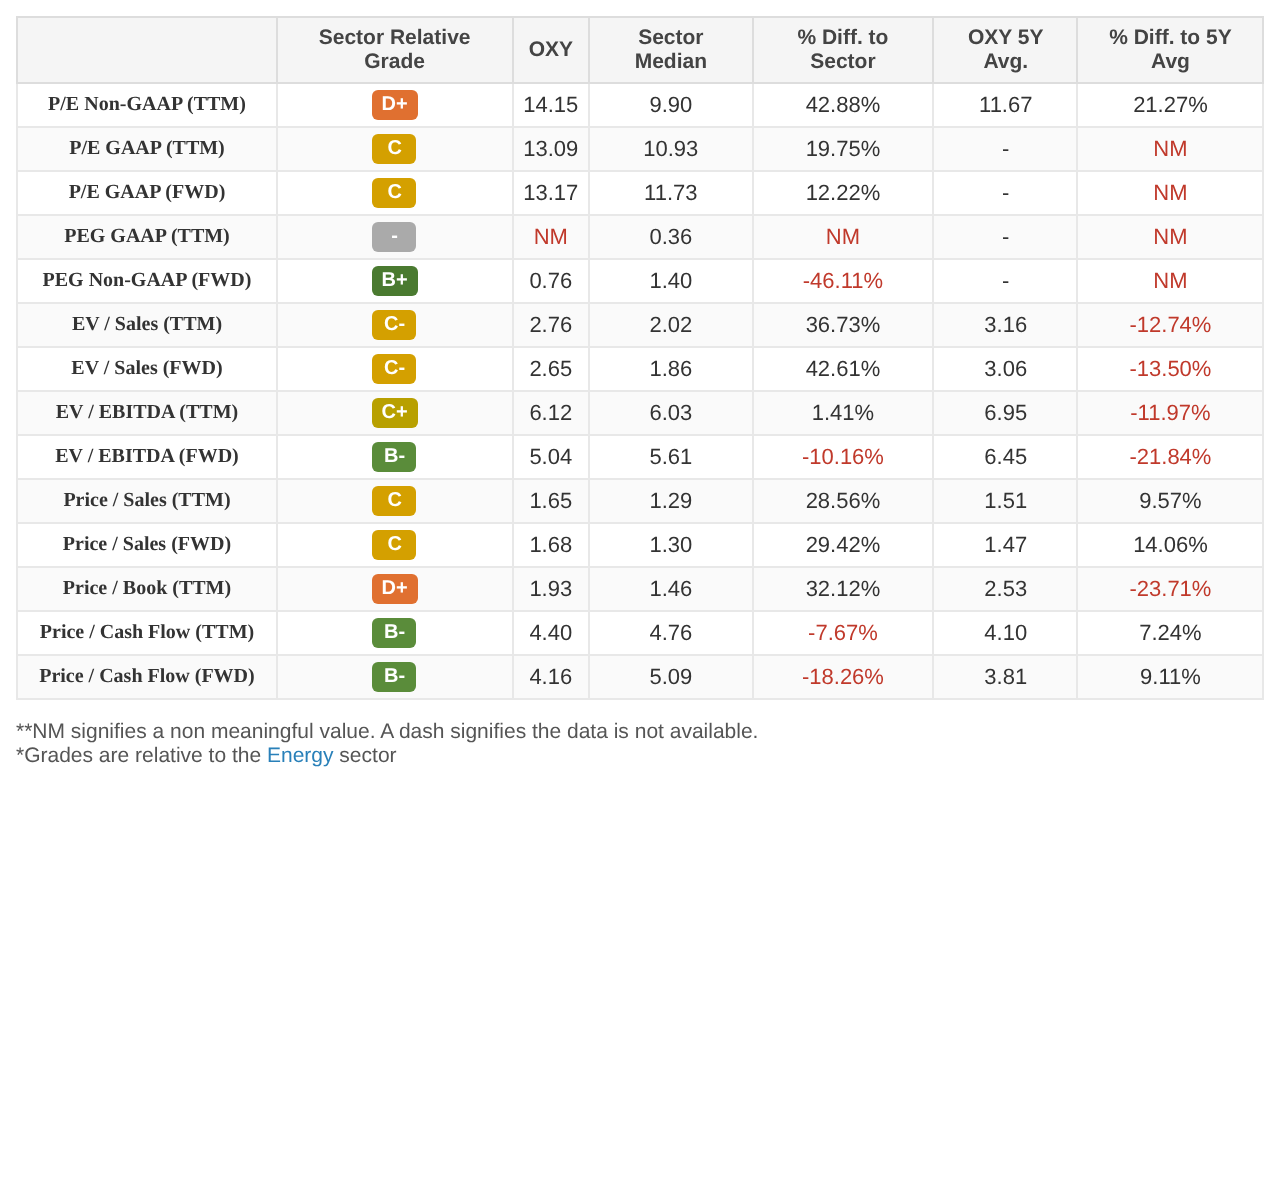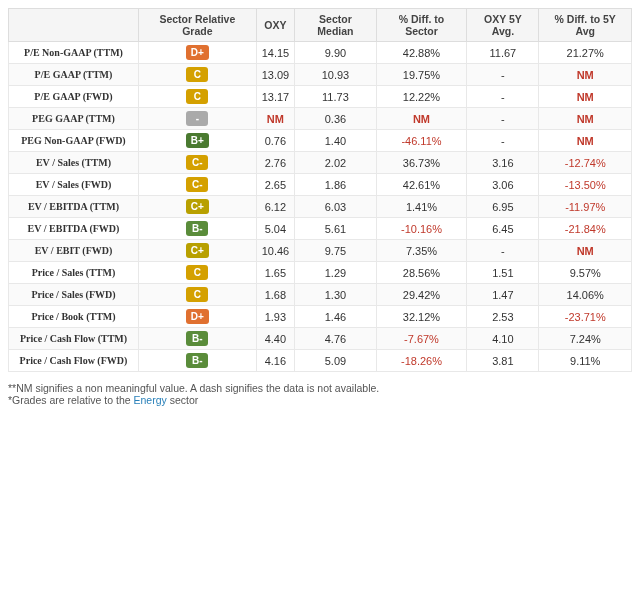--- a/index.html
+++ b/index.html
@@ -61,21 +61,21 @@
       color: #fff;
     }
     .grade-dp { background: #e07030; }
     .grade-cm { background: #d4a000; }
     .grade-c  { background: #d4a000; }
     .grade-dash { background: #aaa; color: #fff; }
     .grade-bp { background: #4a7a30; }
     .grade-bm { background: #5a8c3a; }
     .grade-cp { background: #b8a000; }
     .grade-d  { background: #c0392b; }
-    .nm-red { color: #c0392b; font-weight: bold; }
+    .nm-red { color: #c0392b; font-weight: normal; }
     .neg { color: #c0392b; }
     .footer-note {
       margin-top: 10px;
       font-size: 10.5px;
       color: #555;
     }
     .footer-note a {
       color: #2980b9;
       text-decoration: none;
     }
@@ -172,29 +172,20 @@
         <tr>
           <td>EV / EBITDA (FWD)</td>
           <td><span class="grade-badge grade-bm">B-</span></td>
           <td>5.04</td>
           <td>5.61</td>
           <td class="neg">-10.16%</td>
           <td>6.45</td>
           <td class="neg">-21.84%</td>
         </tr>
         <tr>
-          <td>EV / EBIT (FWD)</td>
-          <td><span class="grade-badge grade-cp">C+</span></td>
-          <td>10.46</td>
-          <td>9.75</td>
-          <td>7.35%</td>
-          <td>-</td>
-          <td class="nm-red">NM</td>
-        </tr>
-        <tr>
           <td>Price / Sales (TTM)</td>
           <td><span class="grade-badge grade-c">C</span></td>
           <td>1.65</td>
           <td>1.29</td>
           <td>28.56%</td>
           <td>1.51</td>
           <td>9.57%</td>
         </tr>
         <tr>
           <td>Price / Sales (FWD)</td>

